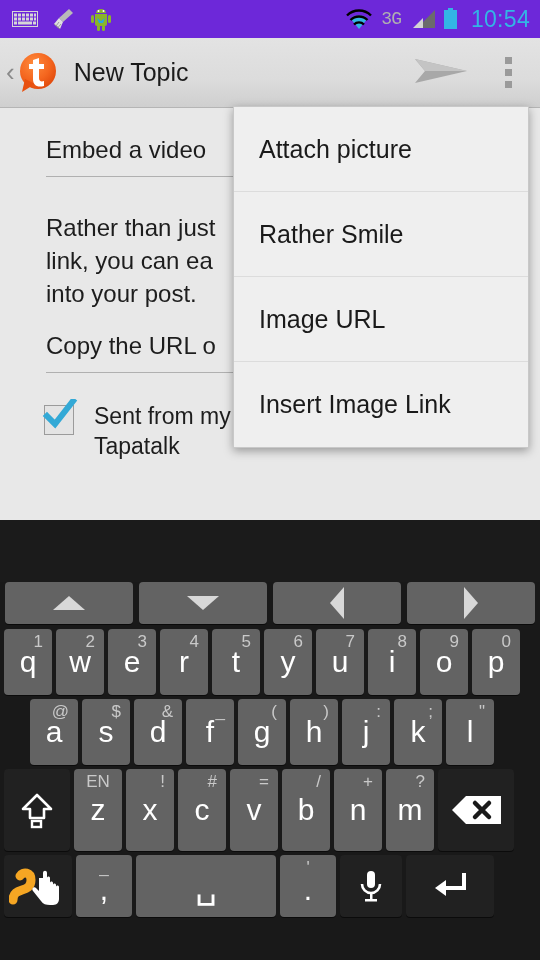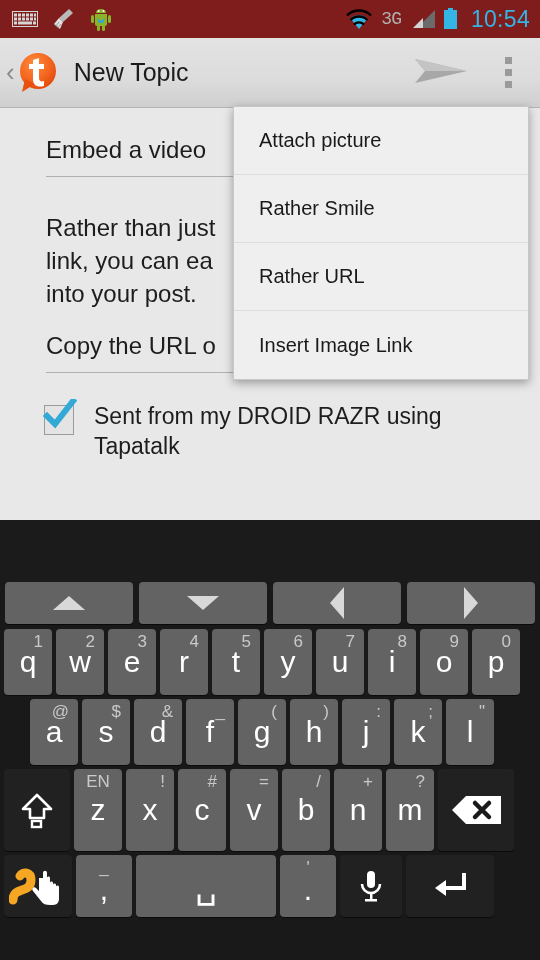--- a/index.html
+++ b/index.html
@@ -5,21 +5,21 @@
   * { margin:0; padding:0; box-sizing:border-box; }
   html,body { width:540px; height:960px; overflow:hidden; }
   body {
     font-family:"Liberation Sans", sans-serif;
     background:#e8e8e8;
     position:relative;
   }
 
   
   .statusbar {
-    height:38px; background:#7f1d1d;
+    height:38px; background:#6d28d9;
     display:flex; align-items:center;
     padding:0 10px 0 12px;
     position:relative;
   }
   .sb-left { display:flex; align-items:center; gap:14px; }
   .sb-right { margin-left:auto; display:flex; align-items:center; gap:8px; }
   .sb-time { color:#33b5e5; font-size:23px; letter-spacing:0.3px; margin-left:5px; }
   .ic { display:block; }
 
   
@@ -66,22 +66,22 @@
 
   
   .menu {
     position:absolute; left:233px; top:106px; width:296px;
     background:#efefef;
     border:1px solid #c8c8c8;
     box-shadow:0 3px 9px rgba(0,0,0,.34);
     z-index:20;
   }
   .menu-item {
-    height:68px; display:flex; align-items:center;
-    padding-left:25px; font-size:20px; color:#1a1a1a;
+    height:85px; display:flex; align-items:center;
+    padding-left:25px; font-size:25px; color:#1a1a1a;
     border-bottom:1px solid #dcdcdc;
   }
   .menu-item:last-child { border-bottom:none; }
 
   
   .kb { position:absolute; left:0; top:520px; width:540px; height:440px; background:#191919; }
   .kb-gap { height:62px; background:#1b1b1b; }
   .kb-rows { padding:0 0 4px 0; }
   .krow { display:flex; margin-bottom:4px; padding:0 2px; }
   .key {
@@ -233,21 +233,21 @@
         <path d="M5 17 L13 25 L31 2" stroke="#33a9d6" stroke-width="6" fill="none" stroke-linecap="square"></path>
       </svg>
     </span>
     <span class="sigtext">Sent from my DROID RAZR using Tapatalk</span>
   </div>
 </div>
 
 <div class="menu">
   <div class="menu-item">Attach picture</div>
   <div class="menu-item">Rather Smile</div>
-  <div class="menu-item">Rather URL</div>
+  <div class="menu-item">Image URL</div>
   <div class="menu-item">Insert Image Link</div>
 </div>
 
 <div class="kb">
   <div class="kb-gap"></div>
 
   <div class="navrow">
     <div class="navkey" style="width:129px;margin:0 3px;">
         <span class="tri tri-up"></span>
       </div>

